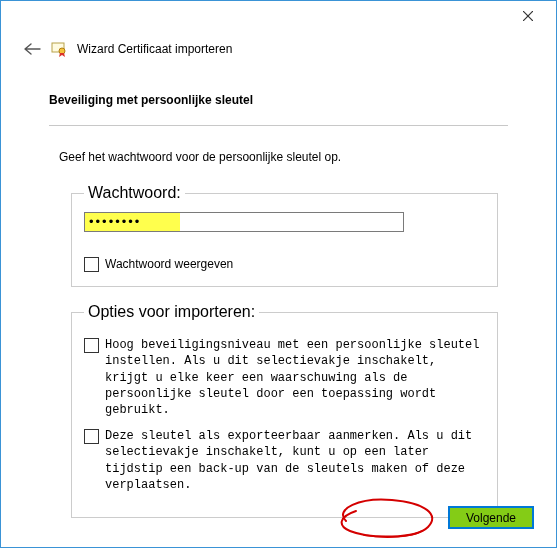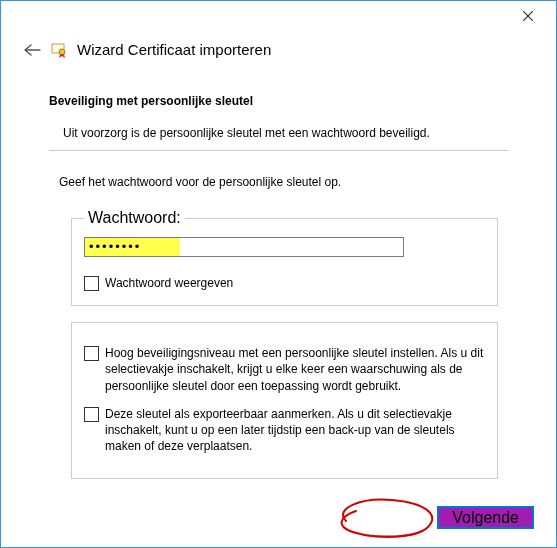--- a/index.html
+++ b/index.html
@@ -42,21 +42,21 @@
     color: #555;
     display: flex;
     align-items: center;
     justify-content: center;
   }
   .cert-icon {
     width: 16px; height: 16px;
     display: inline-block;
   }
   .wizard-title {
-    font-size: 15px;
+    font-size: 12px;
     color: #000;
   }
 
   .content {
     padding: 30px 48px 0 48px;
   }
   .subtitle {
     font-weight: bold;
     font-size: 12px;
     margin-bottom: 18px;
@@ -96,21 +96,21 @@
     letter-spacing: 2px;
     background: linear-gradient(to right, #ffff4d 0, #ffff4d 95px, #fff 95px, #fff 100%);
     box-sizing: border-box;
     line-height: 18px;
   }
 
   .chk-row {
     display: flex;
     align-items: flex-start;
     gap: 6px;
-    margin-top: 18px;
+    margin-top: 24px;
     font-size: 12px;
   }
   .chk-row .box {
     width: 13px;
     height: 13px;
     border: 1px solid #333;
     flex: 0 0 13px;
     display: flex;
     align-items: center;
     justify-content: center;
@@ -124,35 +124,35 @@
     height: 8px;
     border: solid #222;
     border-width: 0 2px 2px 0;
     transform: rotate(40deg) translate(-1px,-1px);
   }
   .chk-row .lbl {
     flex: 1;
     line-height: 1.35;
   }
 
-  .opts .chk-row { margin-top: 12px; margin-bottom: 10px; }
+  .opts .chk-row { margin-top: 6px; margin-bottom: 10px; font-family: Liberation Mono, monospace; }
 
   .button-row {
     position: absolute;
     bottom: 18px;
     right: 22px;
     display: flex;
     gap: 6px;
   }
   .win-btn {
     min-width: 86px;
     height: 23px;
     border: 1px solid #adadad;
-    background: #a21caf;
-    font-size: 16px;
+    background: #84cc16;
+    font-size: 12px;
     font-family: inherit;
     padding: 0 14px;
     cursor: pointer;
     position: relative;
   }
   .win-btn.primary {
     border: 1px solid #0078d7;
     outline: 1px solid #0078d7;
     outline-offset: -2px;
   }
@@ -190,35 +190,35 @@
       <rect x="1" y="2" width="12" height="9" fill="#fffbe0" stroke="#b8a24a"></rect>
       <circle cx="11" cy="10" r="3" fill="#f5c33b" stroke="#b07d12"></circle>
       <path d="M9 12 L8 16 L11 14 L14 16 L13 12" fill="#d9322b"></path>
     </svg>
   </span>
   <span class="wizard-title">Wizard Certificaat importeren</span>
 </div>
 
 <div class="content">
   <div class="subtitle">Beveiliging met persoonlijke sleutel</div>
-  <div class="subdesc">Uit voorzorg is de persoonlijke sleutel met een wachtwoord beveiligd.</div>
   <hr class="sep">
 
   <div class="instruction">Geef het wachtwoord voor de persoonlijke sleutel op.</div>
 
   <fieldset class="group">
     <legend>Wachtwoord:</legend>
     <div class="pw-input">••••••••</div>
     <div class="chk-row">
       <span class="box"></span>
       <span class="lbl">Wachtwoord weergeven</span>
     </div>
   </fieldset>
 
   <fieldset class="group opts">
+    <legend>Opties voor importeren:</legend>
 
     <div class="chk-row">
       <span class="box"></span>
       <span class="lbl">Hoog beveiligingsniveau met een persoonlijke sleutel instellen. Als u dit selectievakje inschakelt, krijgt u elke keer een waarschuwing als de persoonlijke sleutel door een toepassing wordt gebruikt.</span>
     </div>
 
     <div class="chk-row">
       <span class="box"></span>
       <span class="lbl">Deze sleutel als exporteerbaar aanmerken. Als u dit selectievakje inschakelt, kunt u op een later tijdstip een back-up van de sleutels maken of deze verplaatsen.</span>
     </div>

